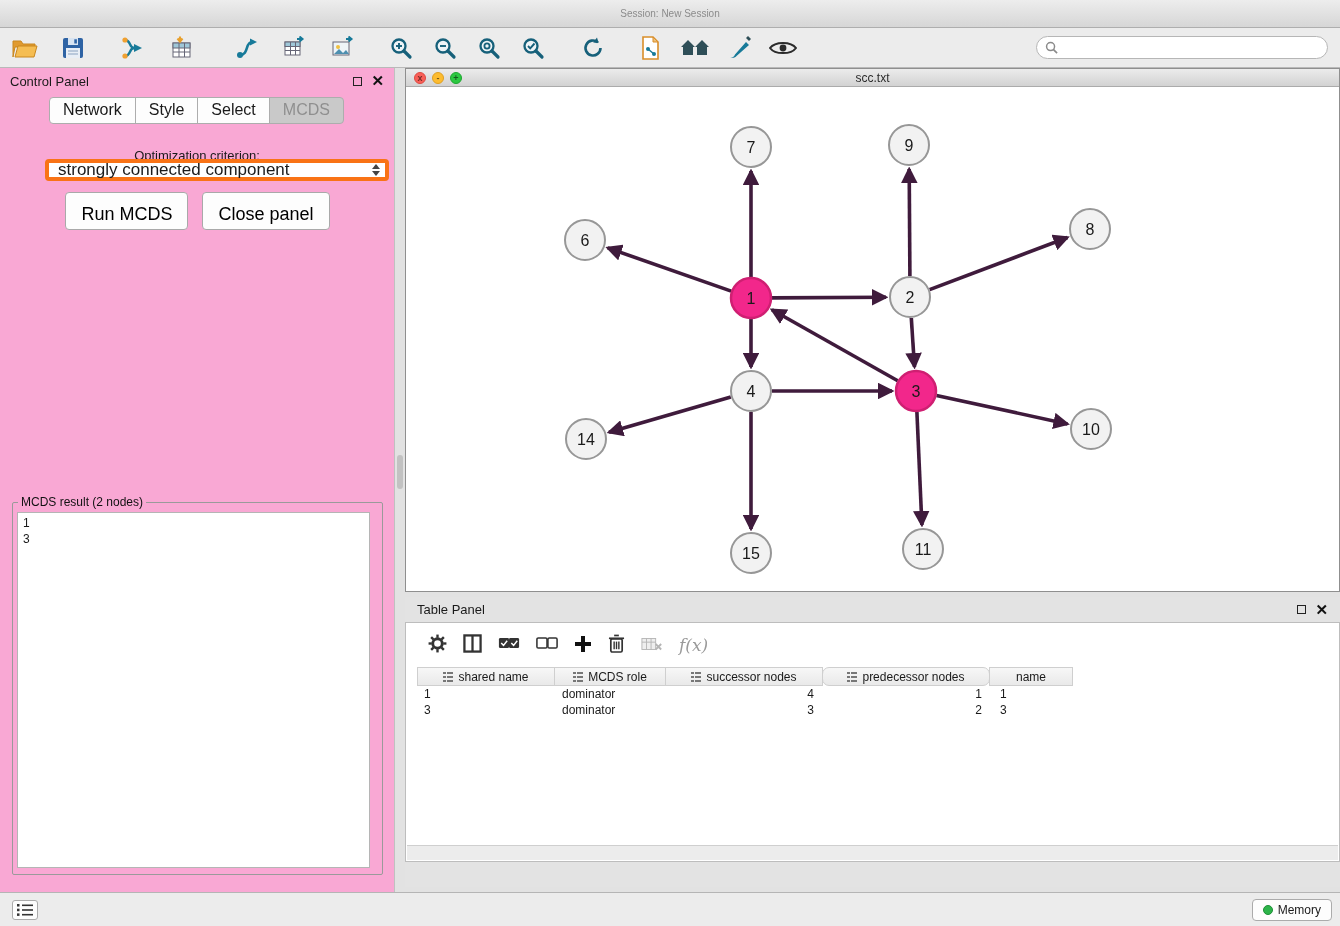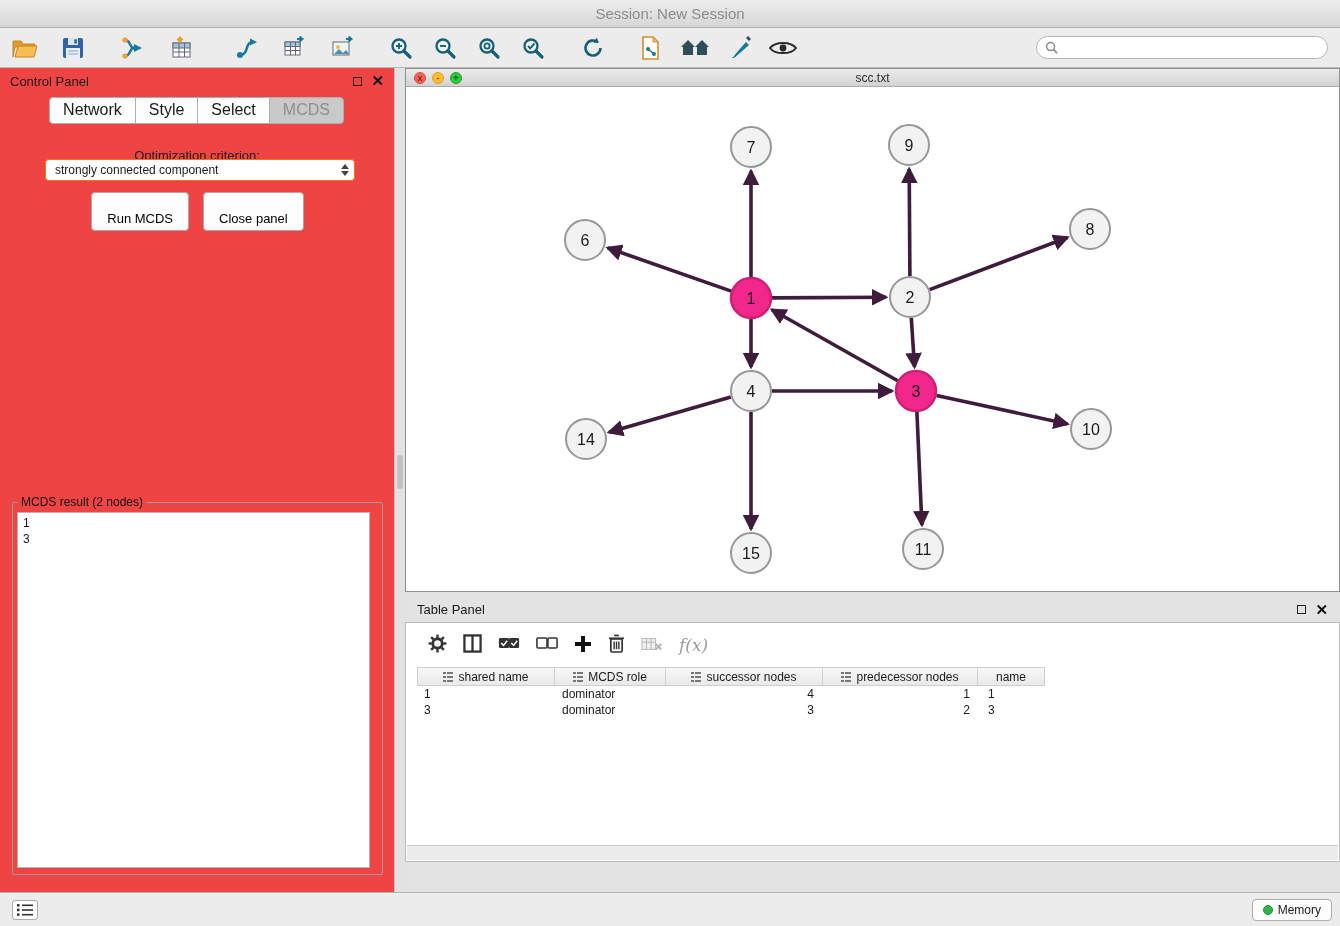--- a/index.html
+++ b/index.html
@@ -2,54 +2,54 @@
 <html><head>
 <meta charset="utf-8">
 <style>
   * { margin:0; padding:0; box-sizing:border-box; }
   html,body { width:1340px; height:926px; }
   body { font-family:"Liberation Sans",sans-serif; background:#e2e2e2; position:relative; overflow:hidden; font-size:13px; color:#1a1a1a; }
 
   
   .titlebar { position:absolute; left:0; top:0; width:1340px; height:28px;
     background:linear-gradient(#ededed,#d6d6d6); border-bottom:1px solid #aeaeae;
-    display:flex; align-items:center; justify-content:center; color:#8b8b8b; font-size:15px; }
+    display:flex; align-items:center; justify-content:center; color:#8b8b8b; font-size:10px; }
 
   
   .toolbar { position:absolute; left:0; top:28px; width:1340px; height:40px;
     background:#ececec; border-bottom:1px solid #b9b9b9; display:flex; align-items:center; }
   .tool-btn { width:30px; height:30px; display:flex; align-items:center; justify-content:center; flex:0 0 auto; }
   .searchbox { margin-left:auto; margin-right:12px; width:292px; height:23px; background:#fff;
     border:1px solid #b6b6b6; border-radius:12px; display:flex; align-items:center; padding:0 8px; }
   .searchbox input { border:none; outline:none; flex:1; font-size:13px; font-family:"Liberation Sans",sans-serif; background:transparent; margin-left:5px; }
 
   
   .control-panel { position:absolute; left:0; top:68px; width:395px; height:824px;
-    background:#ef4444; border-right:1px solid #c0c0c0; }
+    background:#f9a8d4; border-right:1px solid #c0c0c0; }
   .panel-header { height:26px; display:flex; align-items:center; padding:0 10px; }
   .win-controls { margin-left:auto; display:flex; gap:9px; align-items:center; }
   .float-ico { width:9px; height:9px; border:1.6px solid #222; display:inline-block; }
   .close-ico { font-weight:bold; font-size:15px; line-height:10px; color:#111; }
 
   .cp-tabs { display:flex; justify-content:center; margin-top:3px; }
   .seg-tab { background:#fdfdfd; border:1px solid #adadad; padding:3px 13px 4px; font-size:16px; margin-left:-1px; cursor:default; }
   .seg-tab:first-child { border-radius:4px 0 0 4px; }
   .seg-tab:last-child { border-radius:0 4px 4px 0; }
   .seg-tab.active { background:#c9c9c9; color:#8f8f8f; }
 
   .opt-label { text-align:center; margin-top:24px; font-size:13px; }
-  .dropdown { position:absolute; left:45px; top:91px; width:310px; height:22px; background:#fff;
-    border:1px solid #f97316; border-radius:4px; display:flex; align-items:center; padding-left:9px; font-size:12px; }
+  .dropdown { position:absolute; left:45px; top:91px; width:344px; height:22px; background:#fff;
+    border:4px solid #f97316; border-radius:4px; display:flex; align-items:center; padding-left:9px; font-size:17px; }
   .dd-arrows { margin-left:auto; width:18px; height:100%; display:flex; flex-direction:column; align-items:center; justify-content:center; gap:2px; }
   .dd-arrows i { display:block; width:0; height:0; border-left:4px solid transparent; border-right:4px solid transparent; }
   .dd-arrows i.up { border-bottom:5px solid #444; }
   .dd-arrows i.down { border-top:5px solid #444; }
 
   .cp-buttons { position:absolute; left:0; top:124px; width:395px; display:flex; justify-content:center; gap:14px; }
-  .push-btn { background:#fdfdfd; border:1px solid #a9a9a9; border-radius:4px; padding:18px 15px 4px; font-size:13px; }
+  .push-btn { background:#fdfdfd; border:1px solid #a9a9a9; border-radius:4px; padding:11px 15px 4px; font-size:18px; }
 
   fieldset.result-box { position:absolute; left:12px; top:427px; width:371px; height:380px;
     border:1px solid #9a9a9a; border-radius:2px; }
   fieldset.result-box legend { font-size:12px; padding:0 3px; margin-left:5px; color:#111; }
   .result-inner { position:absolute; left:4px; top:3px; right:12px; bottom:6px; background:#fff; border:1px solid #b5b5b5; padding:2px 5px; }
   .result-line { font-size:12px; line-height:16px; }
 
   .splitter-thumb { position:absolute; left:397px; top:455px; width:6px; height:34px; background:#c2c2c2; border-radius:3px; }
 
   
@@ -73,21 +73,21 @@
   .tp-toolbar { height:44px; display:flex; align-items:center; gap:16px; padding-left:22px; }
   .fx-label { font-family:"DejaVu Serif",serif; font-style:italic; font-size:17px; color:#9a9a9a; }
 
   .tp-table { margin-left:12px; }
   .tp-head-row { display:flex; }
   .tp-th { height:19px; background:linear-gradient(#f7f7f7,#e9e9e9); border:1px solid #cfcfcf; margin-left:-1px;
     display:flex; align-items:center; justify-content:center; gap:5px; font-size:12px; }
   .tp-row { display:flex; height:16px; }
   .tp-td { font-size:12px; padding:1px 6px 0; overflow:hidden; white-space:nowrap; }
   .tp-td.num { text-align:right; padding-right:12px; }
-  .w0 { width:138px; } .w1 { width:112px; } .w2 { width:158px; } .w3 { width:156px; } .w4 { width:68px; }
+  .w0 { width:138px; } .w1 { width:112px; } .w2 { width:158px; } .w3 { width:168px;border-radius:7px; } .w4 { width:84px; }
 
   .tp-hscroll { position:absolute; left:1px; bottom:1px; width:931px; height:15px; background:#ececec; border-top:1px solid #cfcfcf; }
   .tp-tabs { position:absolute; left:0; top:268px; width:935px; display:flex; justify-content:center; }
 
   
   .statusbar { position:absolute; left:0; top:892px; width:1340px; height:41px; background:#ececec; border-top:1px solid #b5b5b5; }
   .status-list-btn { position:absolute; left:12px; top:7px; width:26px; height:20px; background:#fdfdfd;
     border:1px solid #ababab; border-radius:3px; display:flex; align-items:center; justify-content:center; }
   .memory-btn { position:absolute; right:8px; top:6px; height:22px; background:#fdfdfd; border:1px solid #ababab;
     border-radius:4px; display:flex; align-items:center; gap:5px; padding:0 10px; font-size:12px; }

